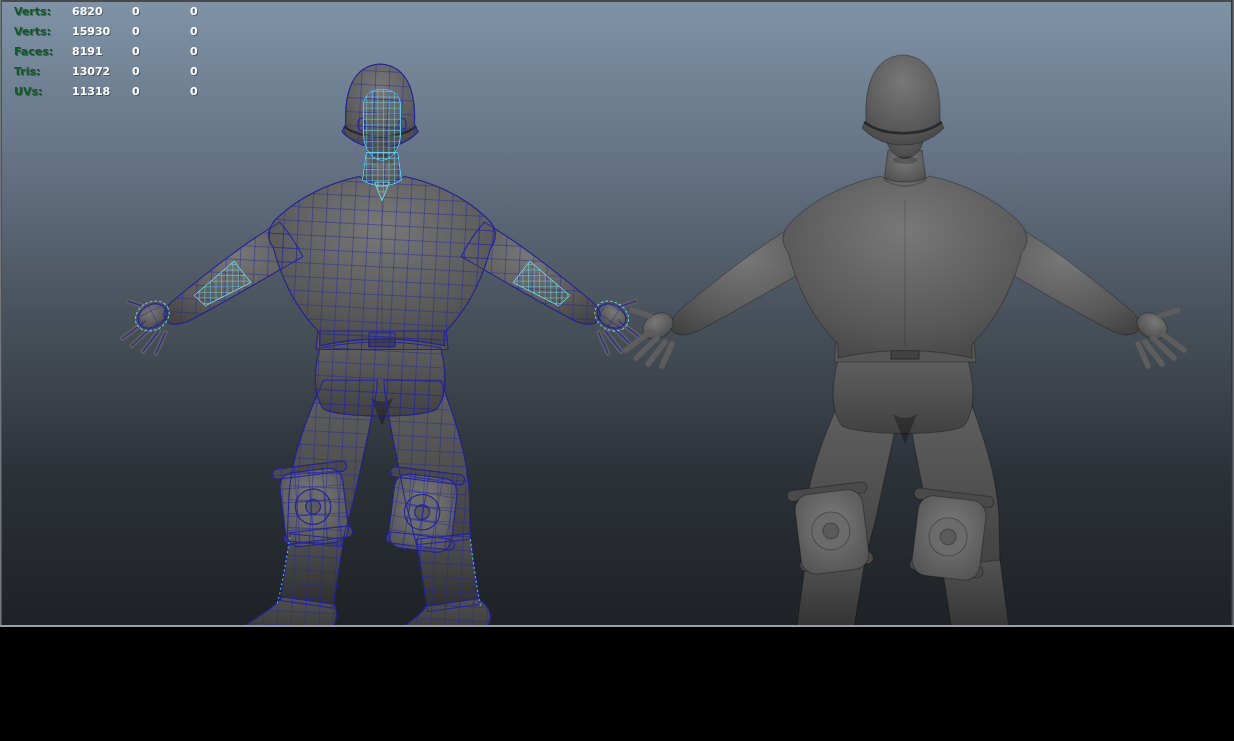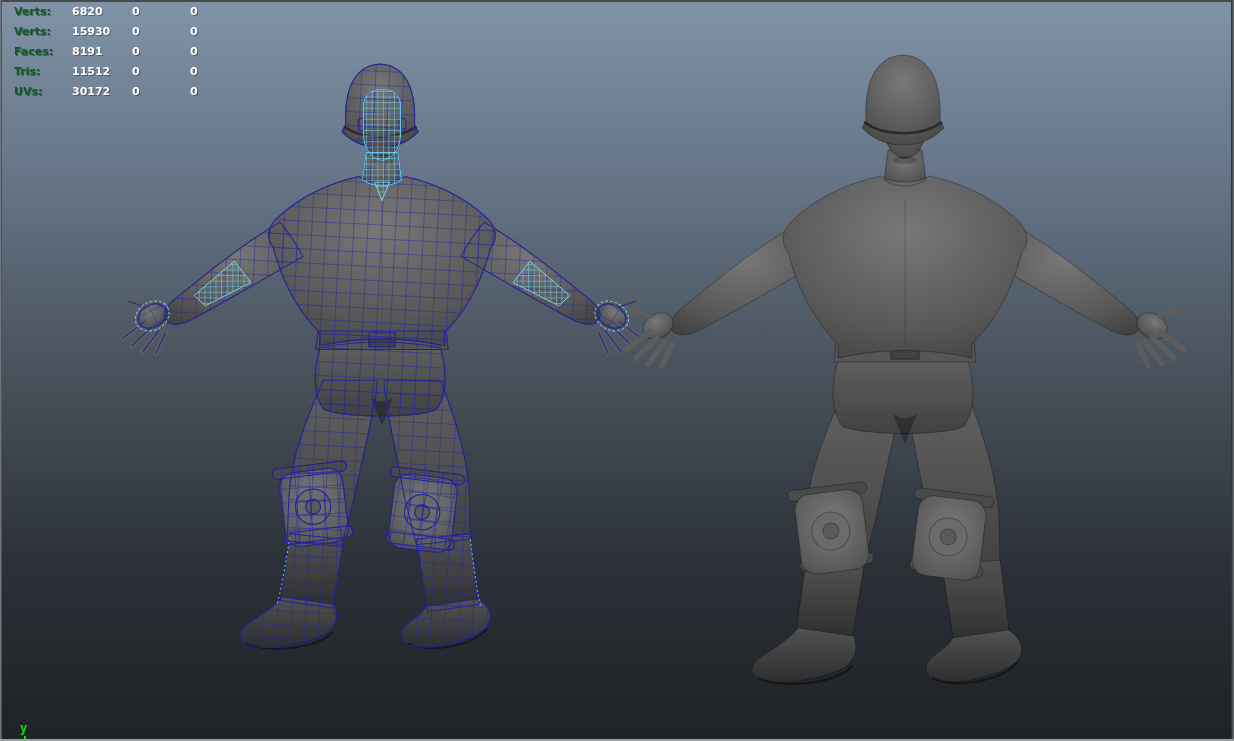--- a/index.html
+++ b/index.html
@@ -1,18 +1,18 @@
 <!DOCTYPE html>
 <html><head>
 <meta charset="utf-8">
 <style>
   html,body{margin:0;padding:0;background:#000;}
   .viewport{
     position:relative;
-    width:1234px;height:741px;
+    width:1234px;height:627px;
     overflow:hidden;
     background:linear-gradient(180deg,#8093a6 0%, #68778a 22%, #49525c 50%, #2c3138 76%, #1e2226 100%);
     font-family:"DejaVu Sans","Liberation Sans",sans-serif;
   }
   .scene-svg{position:absolute;left:0;top:0;}
   
   .b-top{position:absolute;top:0;left:0;right:0;height:2px;background:#47494b;}
   .b-left{position:absolute;top:0;left:0;bottom:0;width:2px;background:linear-gradient(90deg,#83888e,#3d4147);}
   .b-right{position:absolute;top:0;right:0;bottom:0;width:3px;background:linear-gradient(90deg,#26292d,#75787c);}
   .b-bottom{position:absolute;left:0;right:0;bottom:0;height:2px;background:#9aa0a6;}
@@ -223,27 +223,27 @@
       <span class="hud-val">0</span>
     </div>
     <div class="hud-row">
       <span class="hud-label">Faces:</span>
       <span class="hud-val">8191</span>
       <span class="hud-val">0</span>
       <span class="hud-val">0</span>
     </div>
     <div class="hud-row">
       <span class="hud-label">Tris:</span>
-      <span class="hud-val">11512</span>
+      <span class="hud-val">13072</span>
       <span class="hud-val">0</span>
       <span class="hud-val">0</span>
     </div>
     <div class="hud-row">
       <span class="hud-label">UVs:</span>
-      <span class="hud-val">30172</span>
+      <span class="hud-val">11318</span>
       <span class="hud-val">0</span>
       <span class="hud-val">0</span>
     </div>
   </div>
 
   <div class="axis-label">y</div>
   <div class="axis-line"></div>
 
   <div class="b-top"></div>
   <div class="b-left"></div>

